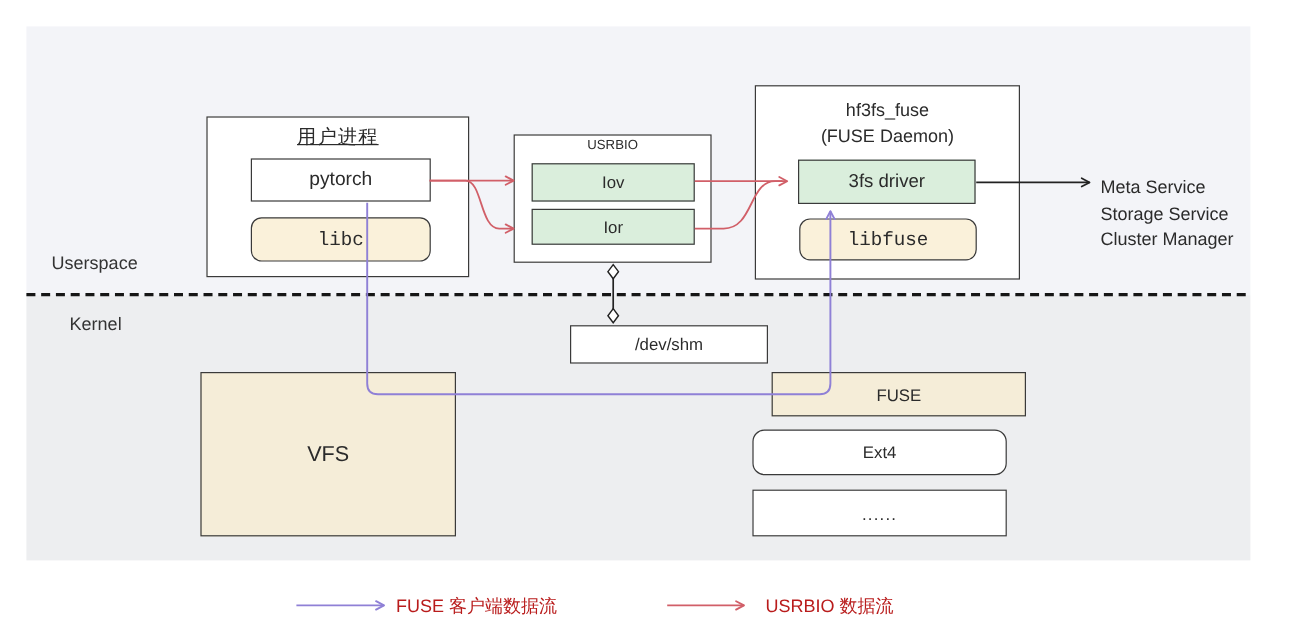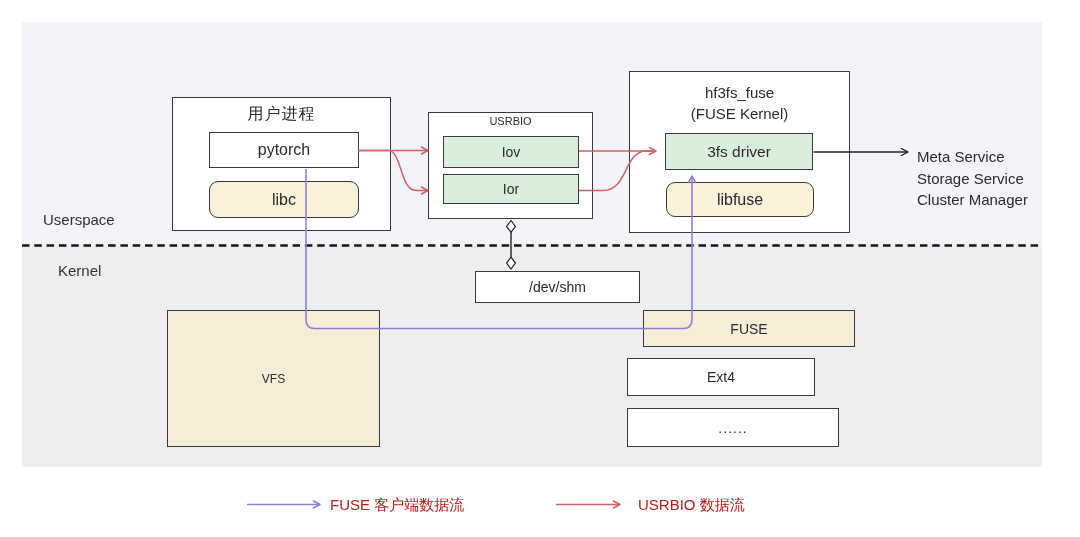--- a/index.html
+++ b/index.html
@@ -18,48 +18,48 @@
     position:relative;width:1080px;height:537px;overflow:hidden;
     font-family:"Liberation Sans","DejaVu Sans",sans-serif;color:var(--ink);
     background:#ffffff;
   }
   .panel{position:absolute;left:22px;width:1020px;z-index:0;}
   .panel.userspace{top:22px;height:224px;background:var(--userspace-bg);}
   .panel.kernel{top:246px;height:221px;background:var(--kernel-bg);}
   .bx{
     position:absolute;box-sizing:border-box;border:1.5px solid var(--border);
     background:#ffffff;display:flex;align-items:center;justify-content:center;
-    font-size:12px;color:var(--ink);z-index:1;white-space:nowrap;
+    font-size:18px;color:var(--ink);z-index:1;white-space:nowrap;
   }
   .bx.green{background:var(--green-fill);}
   .bx.tan{background:var(--tan-fill);}
   .bx.vfstan{background:var(--vfs-tan-fill);}
-  .bx.round{border-radius:9px;}
+  .bx.round{border-radius:9px;font-family:Liberation Mono, monospace;}
   .bx.small{font-size:14px;}
 
   
   .b-user   {left:172px;top:97px; width:219px;height:134px;}
   .b-usrbio {left:428px;top:112px;width:165px;height:107px;}
   .b-hf3fs  {left:629px;top:71px; width:221px;height:162px;}
   
   .b-pytorch{left:209px;top:132px;width:150px;height:36px;font-size:16px;}
   .b-libc   {left:209px;top:181px;width:150px;height:37px;font-size:16px;}
   .b-iov    {left:443px;top:136px;width:136px;height:32px;}
   .b-ior    {left:443px;top:174px;width:136px;height:30px;}
   .b-driver {left:665px;top:133px;width:148px;height:37px;font-size:15.5px;}
   .b-libfuse{left:666px;top:182px;width:148px;height:35px;font-size:16px;}
   
   .b-shm    {left:428px;top:271px;width:165px;height:32px;margin-left:47px;}
   .b-vfs    {left:167px;top:310px;width:213px;height:137px;}
   .b-fuse   {left:643px;top:310px;width:212px;height:37px;}
-  .b-ext4   {left:627px;top:358px;width:188px;height:38px;}
+  .b-ext4   {left:627px;top:358px;width:212px;height:38px;border-radius:10px;}
   .b-dots   {left:627px;top:408px;width:212px;height:39px;letter-spacing:1px;}
 
   .boxtitle{position:absolute;z-index:1;text-align:center;color:var(--ink);}
-  .t-user  {left:172px;top:104px;width:219px;font-size:16px;letter-spacing:1px;}
+  .t-user  {left:172px;top:104px;width:219px;font-size:16px;letter-spacing:1px;text-decoration:underline;}
   .t-usrbio{left:428px;top:115px;width:165px;font-size:11px;}
   .t-hf3fs {left:629px;top:82px;width:221px;font-size:15px;line-height:21px;}
 
   .regionlabel{position:absolute;z-index:1;font-size:15px;color:#333;}
   .l-userspace{left:43px;top:211px;}
   .l-kernel{left:58px;top:262px;}
 
   .ext-services{position:absolute;left:917px;top:122px;z-index:1;font-size:15px;line-height:21.5px;color:var(--ink);margin-top:24px;}
 
   .legend-label{position:absolute;z-index:1;font-size:15px;color:#b91c1c;white-space:nowrap;}
@@ -93,21 +93,21 @@
   <div class="bx b-libc tan round">libc</div>
 
   <div class="bx b-usrbio"></div>
   <div class="boxtitle t-usrbio">USRBIO</div>
   <div class="bx b-iov green small">Iov</div>
   <div class="bx b-ior green small">Ior</div>
 
   <div class="bx b-hf3fs"></div>
   <div class="boxtitle t-hf3fs">
     <div>hf3fs_fuse</div>
-    <div>(FUSE Kernel)</div>
+    <div>(FUSE Daemon)</div>
   </div>
   <div class="bx b-driver green">3fs driver</div>
   <div class="bx b-libfuse tan round">libfuse</div>
 
   <div class="bx b-shm small">/dev/shm</div>
   <div class="bx b-vfs vfstan">VFS</div>
   <div class="bx b-fuse vfstan small">FUSE</div>
   <div class="bx b-ext4 small">Ext4</div>
   <div class="bx b-dots small">......</div>
 

